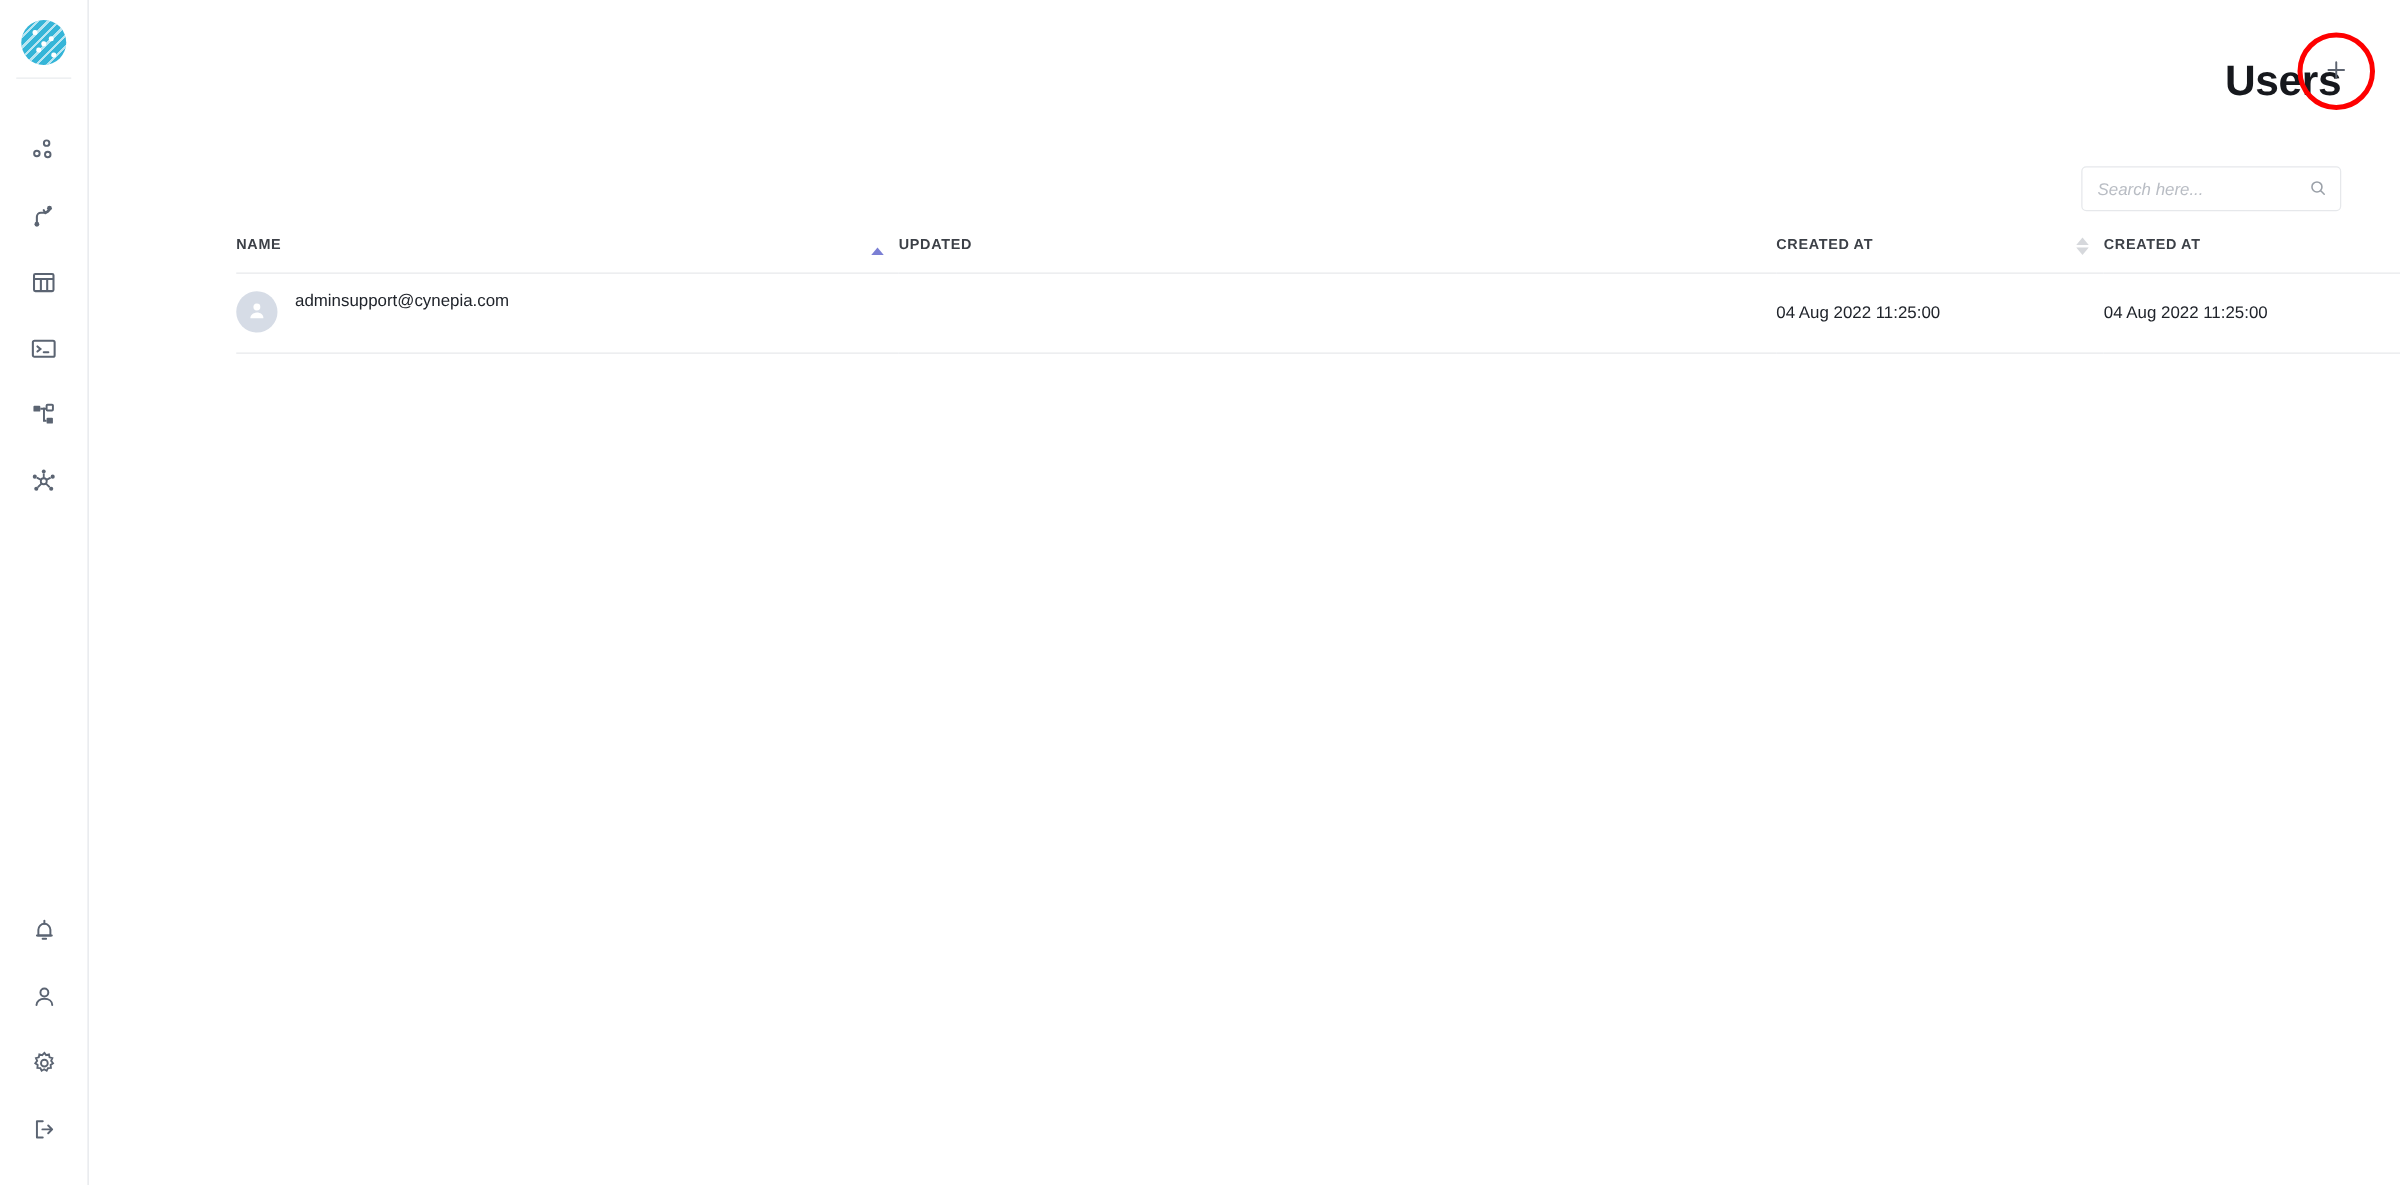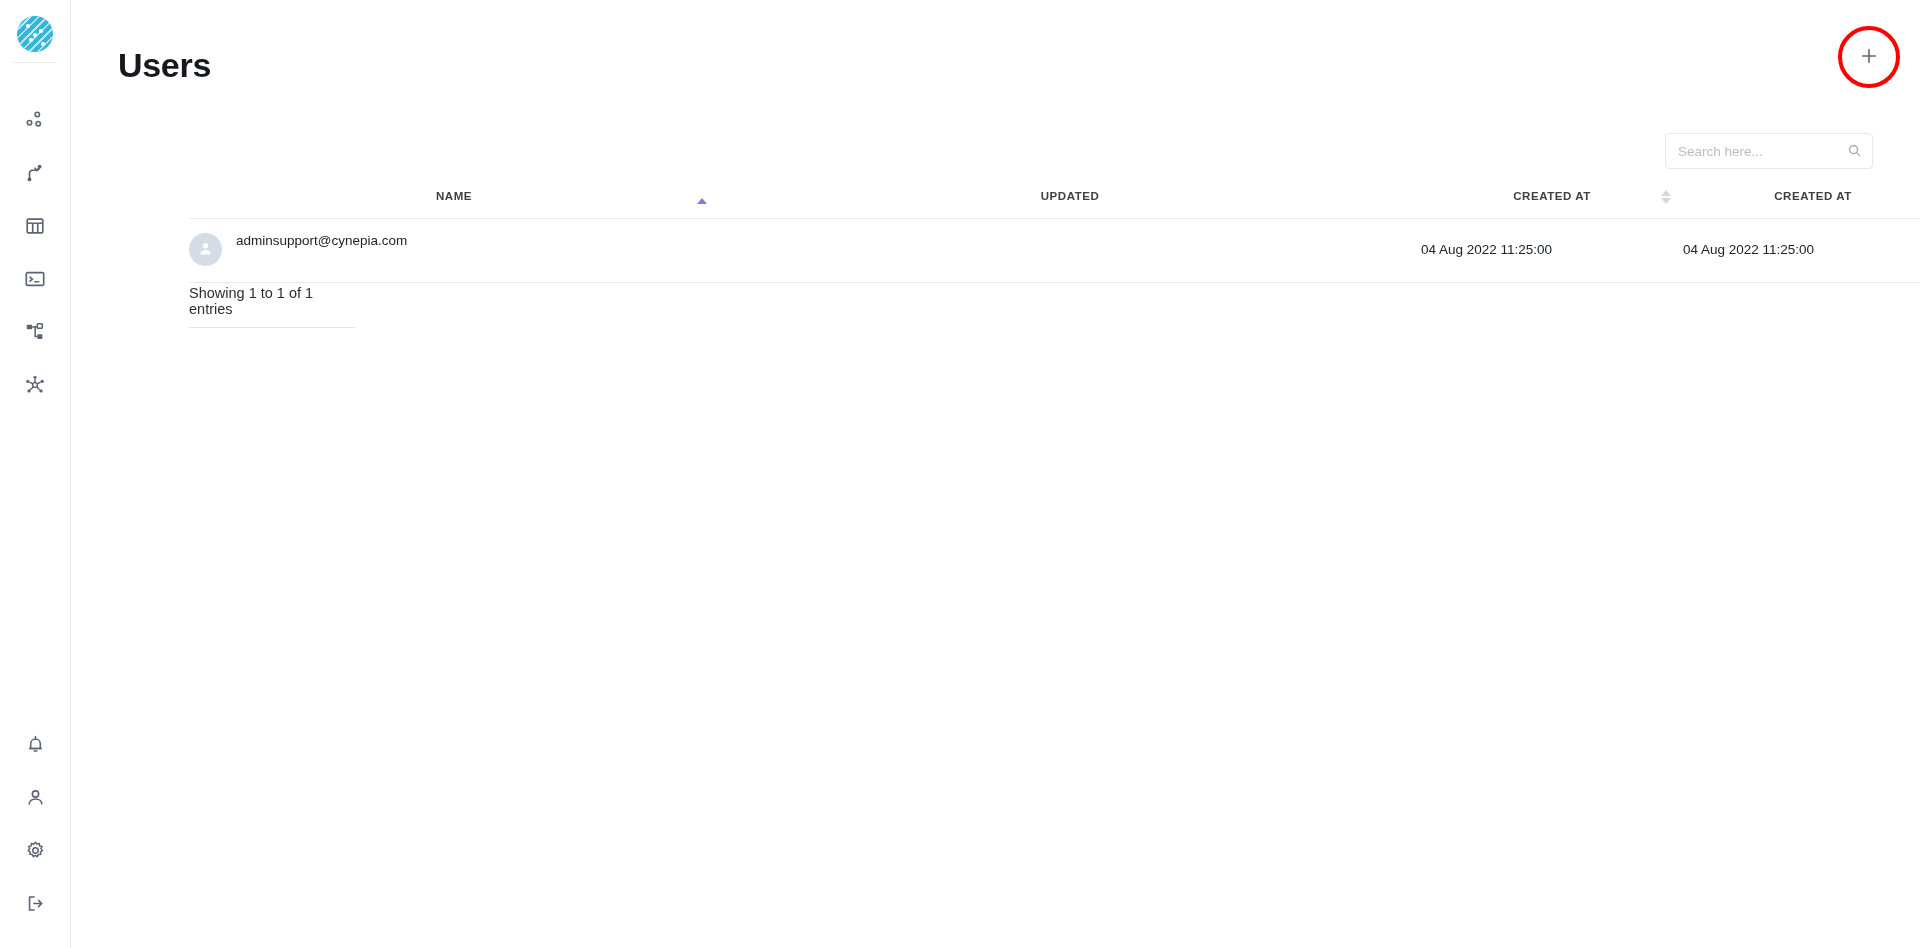--- a/index.html
+++ b/index.html
@@ -129,20 +129,21 @@
     height: 70px;
   }
   .page-title {
     font-size: 34px;
     font-weight: bold;
     color: #16181d;
     letter-spacing: -0.3px;
     line-height: 42px;
     margin: 0;
     padding-top: 14px;
+    text-align: right;
   }
 
   .add-button-wrap {
     position: absolute;
     right: 16px;
     top: 22px;
     width: 70px;
     height: 70px;
     display: flex;
     align-items: center;
@@ -192,20 +193,21 @@
   .search-box input {
     border: none;
     outline: none;
     background: transparent;
     font-family: "Liberation Sans", sans-serif;
     font-size: 13.5px;
     color: #6b7280;
     padding: 0 32px 0 12px;
     width: 100%;
     height: 100%;
+    font-style: italic;
   }
   .search-box input::placeholder { color: #b9bdc4; }
   .search-icon {
     position: absolute;
     right: 10px;
     top: 9px;
     color: #9aa0a8;
     display: flex;
   }
 
@@ -215,21 +217,21 @@
     left: 118px;
     top: 190px;
     width: 1754px;
   }
   table.data {
     width: 100%;
     border-collapse: collapse;
     table-layout: fixed;
   }
   table.data thead th {
-    text-align: center;
+    text-align: left;
     font-size: 11.5px;
     font-weight: bold;
     letter-spacing: 0.55px;
     color: #3c4047;
     padding: 0 0 16px 0;
     border-bottom: 1px solid #e7e9ec;
     vertical-align: bottom;
     position: relative;
   }
   th.col-name    { width: 530px; padding-left: 18px; }
@@ -501,19 +503,15 @@
               </div>
             </td>
             <td class="cell-groups"></td>
             <td class="cell-created">04 Aug 2022 11:25:00</td>
             <td class="cell-updated">04 Aug 2022 11:25:00</td>
           </tr>
         </tbody>
       </table>
     </div>
 
-    <div class="table-footer">
-      <div class="entries-text">Showing 1 to 1 of 1 entries</div>
-      <div class="entries-rule"></div>
-    </div>
 
   </main>
 </div>
 
 </body></html>

